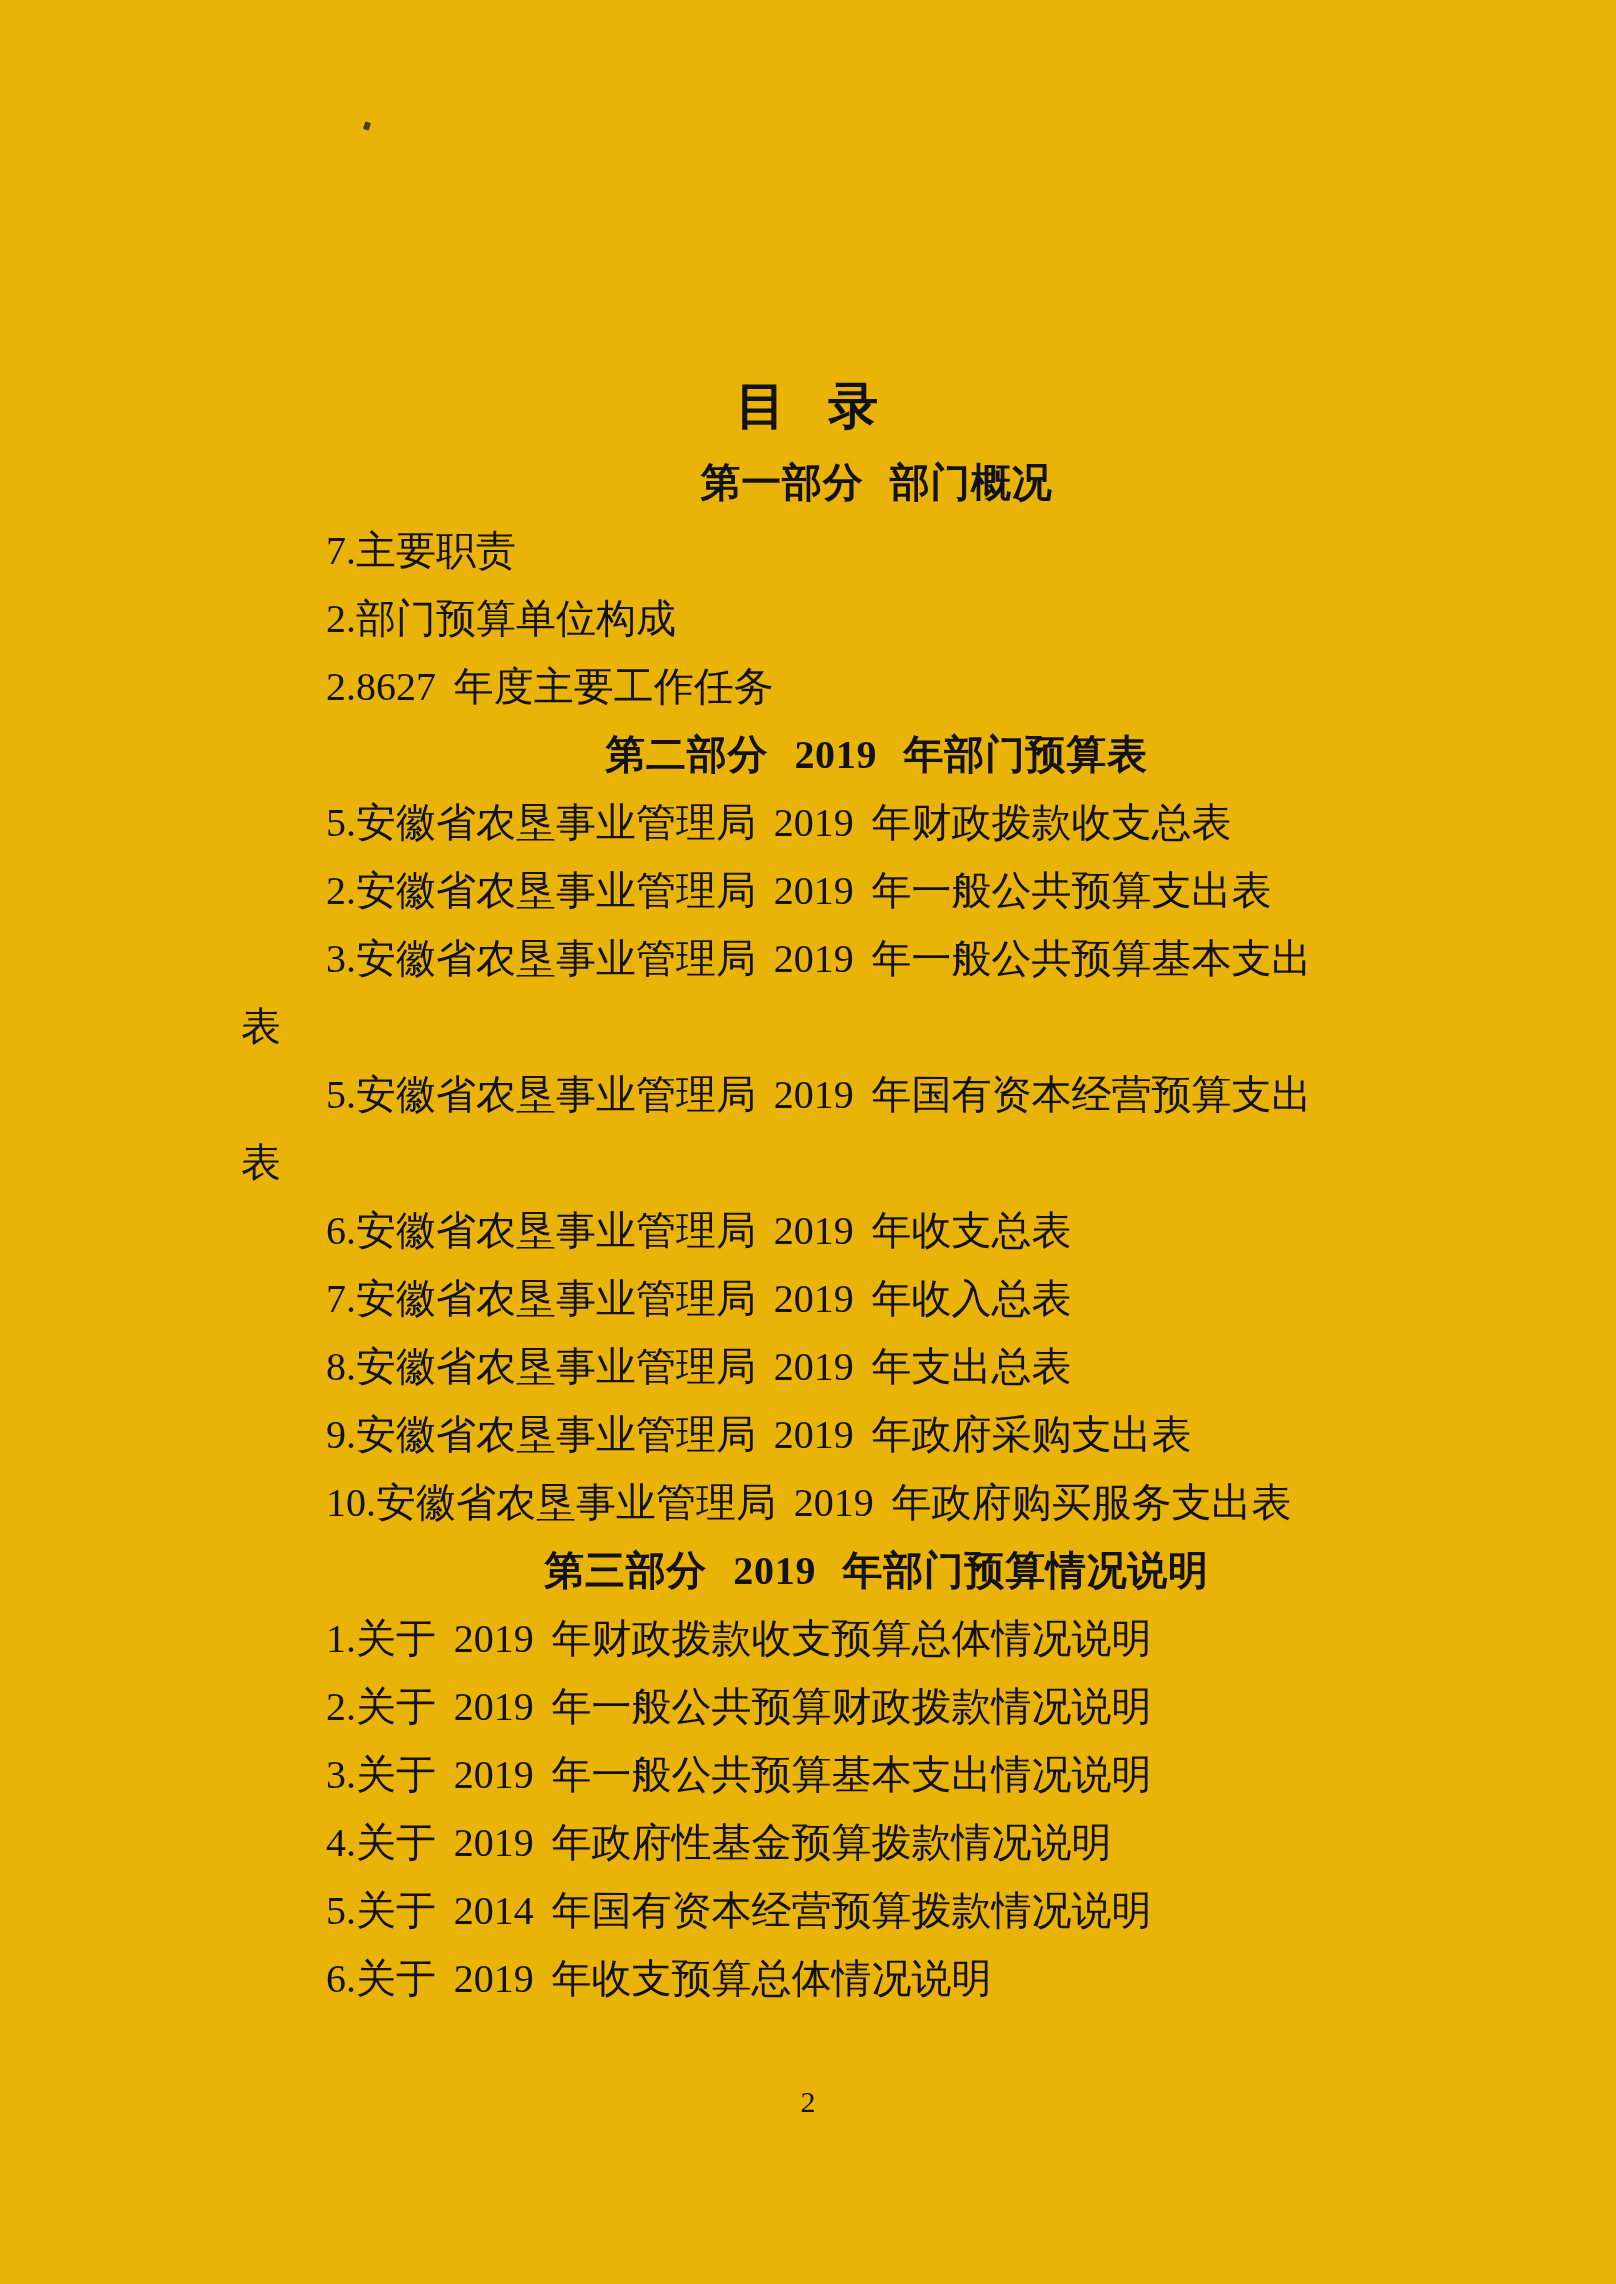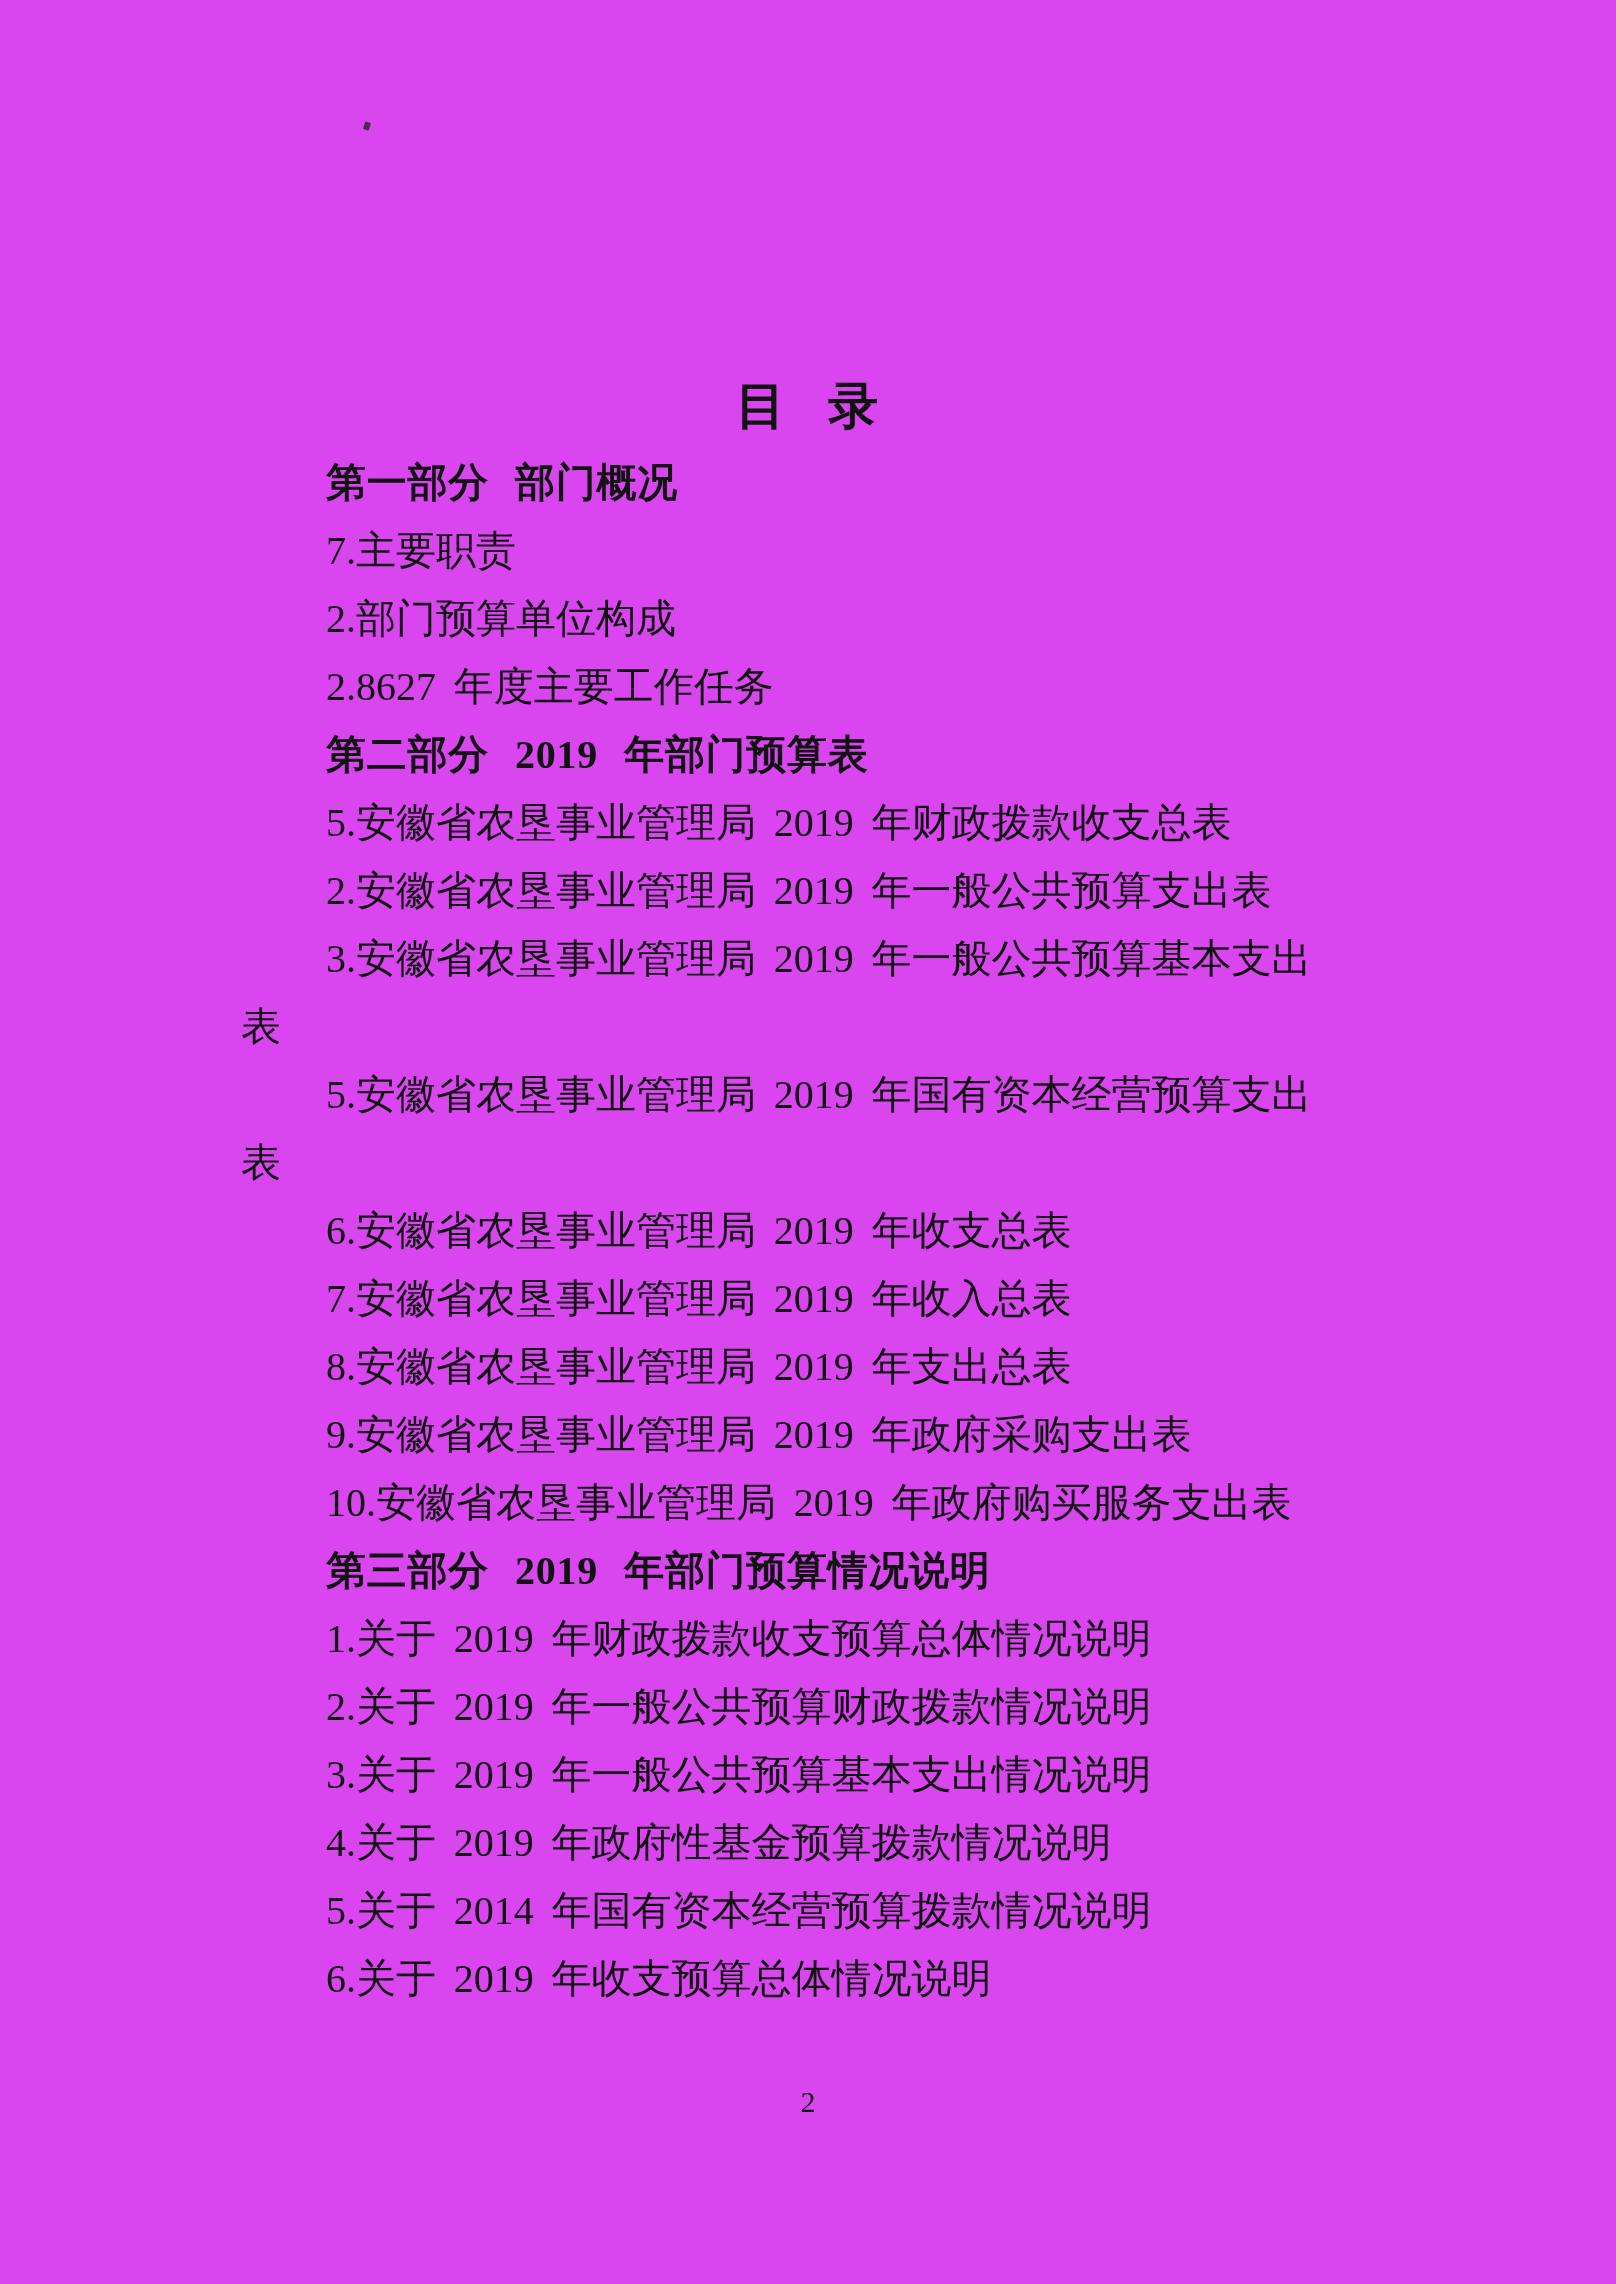--- a/index.html
+++ b/index.html
@@ -10,21 +10,21 @@
     width: 1616px;
     height: 2284px;
     background: #ffffff;
     font-family: "Liberation Serif", "DejaVu Serif", serif;
     color: #121212;
   }
   .page {
     position: relative;
     width: 1616px;
     height: 2284px;
-    background: #d946ef;
+    background: #eab308;
     overflow: hidden;
   }
   
   .artifact-dot {
     position: absolute;
     left: 364px;
     top: 122px;
     width: 5.9px;
     height: 7.8px;
     background: #2a2a2a;
@@ -57,20 +57,21 @@
     line-height: 68px;
     font-size: 40px;
     white-space: nowrap;
     word-spacing: 7.8px;
   }
   .toc-line.section {
     padding-left: 85px;
     font-weight: 700;
     word-spacing: 15.6px;
     letter-spacing: 0.7px;
+    text-align: center;
   }
   .toc-line.item {
     padding-left: 85px;
   }
   .toc-line.cont {
     padding-left: 0;
   }
   .page-number {
     position: absolute;
     top: 2087px;

